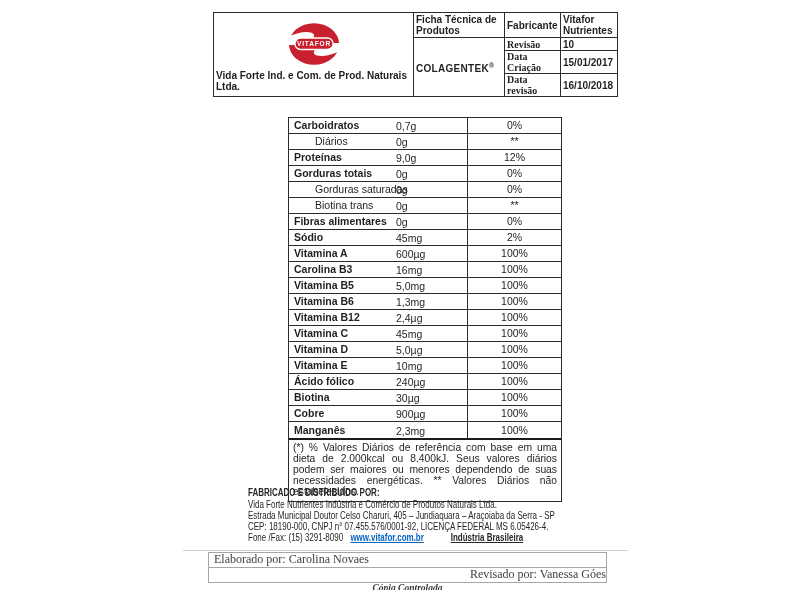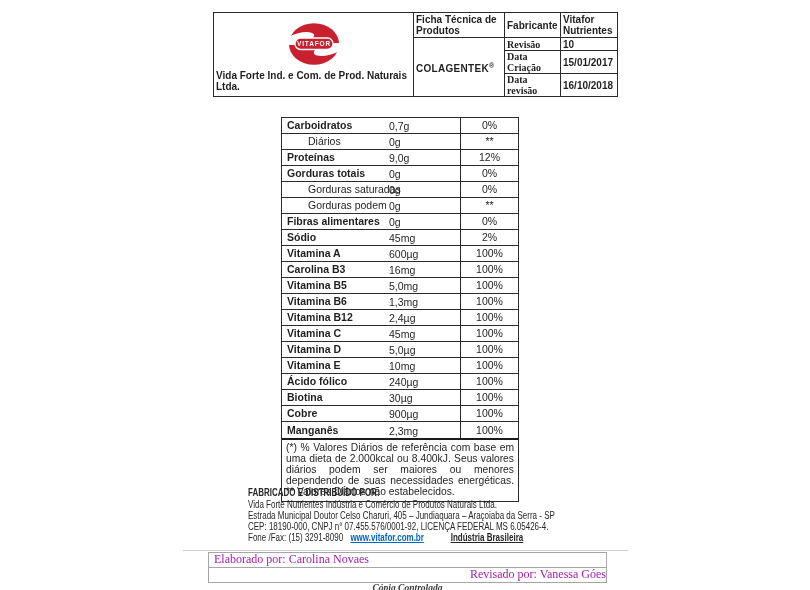--- a/index.html
+++ b/index.html
@@ -14,21 +14,21 @@
   td.logo-cell{width:195px;}
   td.doccol{width:86px;}
   td.fabcol{width:51px;}
   td.valcol{width:52px;}
   td.left{text-align:left;padding-left:3px;font-family:Liberation Serif, serif;}
   .company{font-size:10px;font-weight:bold;margin-top:2px;}
   .product{font-size:10.5px;letter-spacing:.3px;}
   .product sup{font-size:7px;}
 
   
-  .ntable{position:absolute;left:281px;top:117px;width:238px;border:1px solid #2b2b2b;
+  .ntable{position:absolute;left:288px;top:117px;width:274px;border:1px solid #2b2b2b;
           background:#fff;box-sizing:border-box;}
   .nrow{display:flex;height:15px;border-bottom:1px solid #2b2b2b;font-size:10.5px;
         line-height:15px;}
   .nrow.last{border-bottom:none;height:16px;line-height:16px;justify-content:flex-end;}
   .nv{display:flex;flex:0 0 178px;}
   .nname{font-weight:bold;padding-left:5px;width:102px;white-space:nowrap;overflow:visible;}
   .sub .nname{font-weight:normal;padding-left:26px;width:81px;}
   .nval{position:relative;top:1px;white-space:nowrap;}
   .npct{flex:1;border-left:1px solid #2b2b2b;text-align:center;}
   .nfoot{border-top:2px solid #1b1b1b;font-size:10.3px;line-height:11px;
@@ -39,21 +39,21 @@
           line-height:10.9px;transform:scaleX(0.8);transform-origin:0 0;color:#262626;}
   .f-title{font-weight:bold;margin-bottom:1px;}
   .f-line{white-space:nowrap;}
   .f-row{display:flex;align-items:baseline;white-space:nowrap;margin-top:.5px;}
   .f-link{color:#0563c1;text-decoration:underline;margin-left:9px;font-weight:bold;}
   .f-origin{margin-left:auto;text-decoration:underline;font-weight:bold;}
 
   
   .sig-topline{position:absolute;left:183px;top:550px;width:445px;height:1px;background:#cfcfcf;}
   .sigbox{position:absolute;left:208px;top:552px;width:399px;border:1px solid #a6a6a6;
-          font-family:"Liberation Serif",serif;font-size:12px;color:#a21caf;box-sizing:border-box;}
+          font-family:"Liberation Serif",serif;font-size:12px;color:#404040;box-sizing:border-box;}
   .sigrow{height:14px;line-height:13px;padding-left:5px;}
   .sigrow + .sigrow{border-top:1px solid #a6a6a6;text-align:right;}
 
   .watermark{position:absolute;left:208px;top:583px;width:399px;text-align:center;
              font-family:"Liberation Serif",serif;font-style:italic;font-weight:bold;
              font-size:9.5px;color:#3a3a3a;}
 </style>
 </head>
 <body>
 
@@ -123,21 +123,21 @@
       </div>
     <div class="nrow sub">
         <div class="nv">
           <span class="nname">Gorduras saturadas</span>
           <span class="nval">0g</span>
         </div>
         <div class="npct">0%</div>
       </div>
     <div class="nrow sub">
         <div class="nv">
-          <span class="nname">Gorduras podem</span>
+          <span class="nname">Biotina trans</span>
           <span class="nval">0g</span>
         </div>
         <div class="npct">**</div>
       </div>
     <div class="nrow">
         <div class="nv">
           <span class="nname">Fibras alimentares</span>
           <span class="nval">0g</span>
         </div>
         <div class="npct">0%</div>

